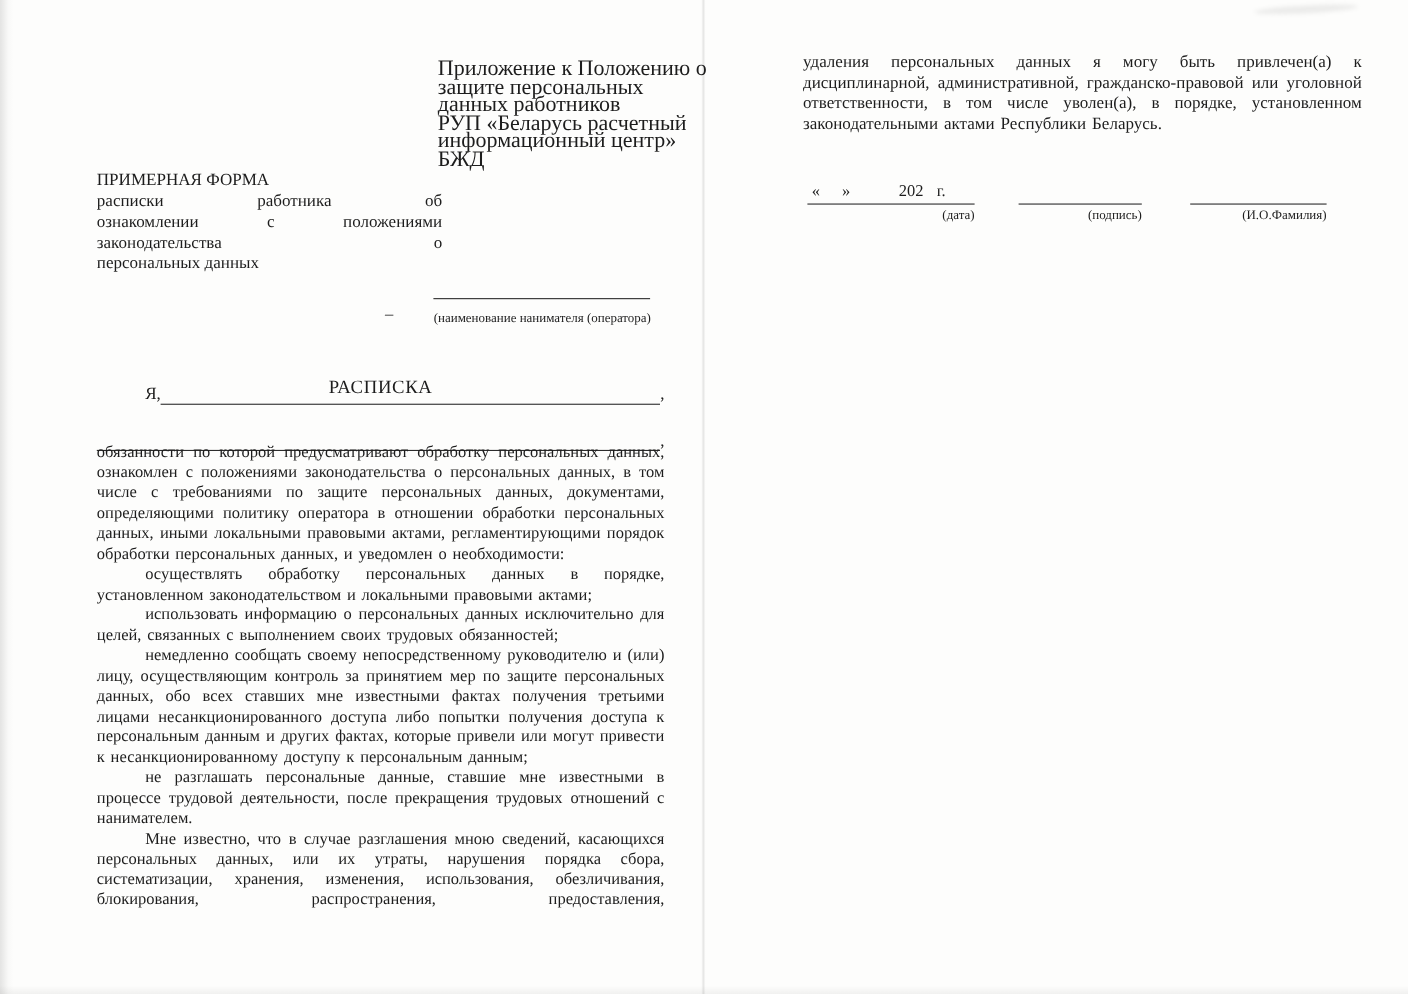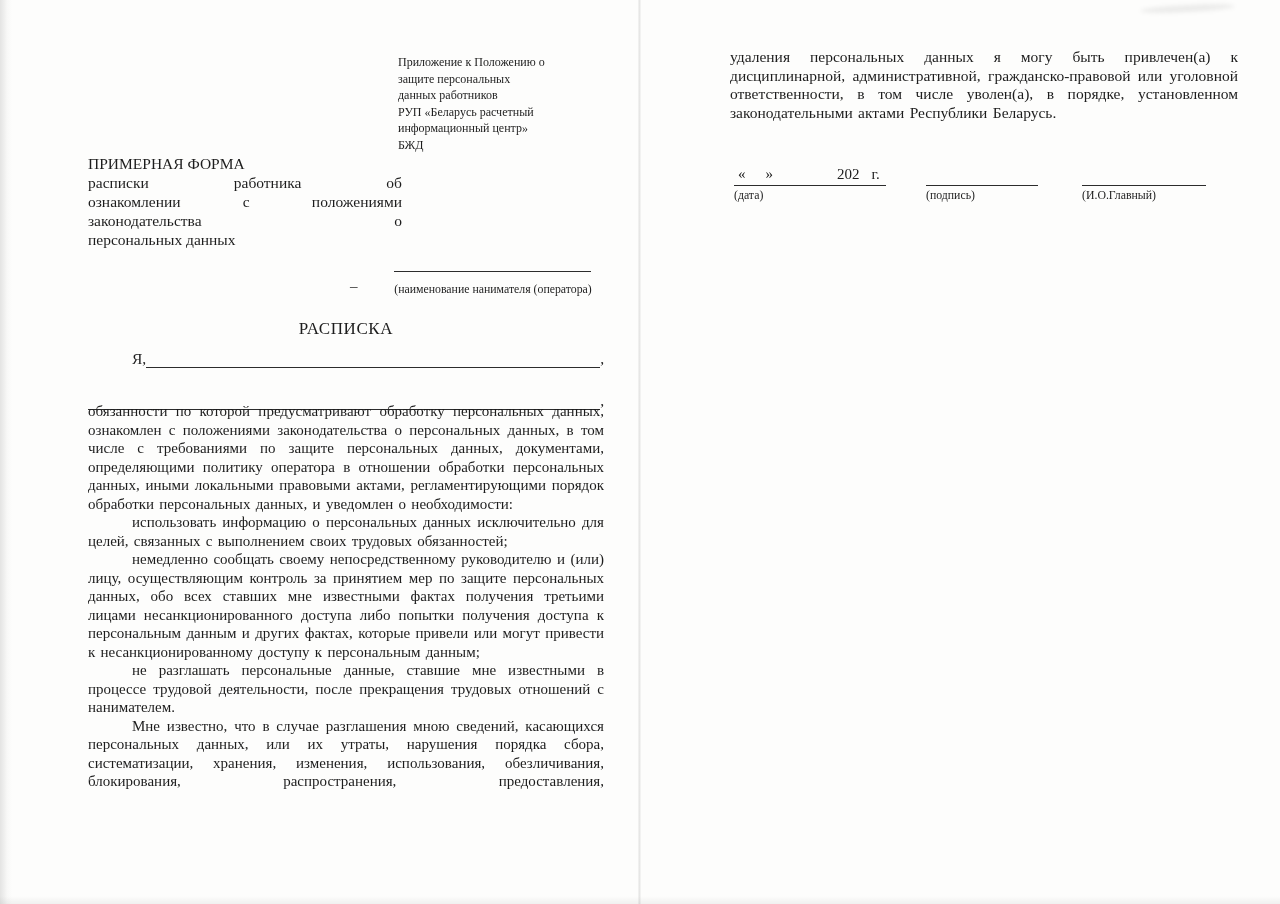--- a/index.html
+++ b/index.html
@@ -33,35 +33,35 @@
     filter:blur(2px); transform:rotate(-3deg);
   }
 
   .col { position:absolute; top:0; }
   .col-left  { left:88px;  width:516px; height:904px; }
   .col-right { left:730px; width:508px; height:742px; }
 
   
   .annex {
     position:absolute; left:310px; top:54px; width:206px;
-    font-size:12px; line-height:16.5px; white-space:nowrap;
+    font-size:20px; line-height:16.5px; white-space:nowrap;
   }
   
   .form-head { position:absolute; left:0; top:154px; width:314px; font-size:15.5px; line-height:19px; }
   .jline { text-align:justify; text-align-last:justify; }
   .lline { text-align:left; }
 
   
   .name-dash { position:absolute; left:262px; top:278px; font-size:15px; }
   .name-blank { position:absolute; left:306px; top:255px; width:197px; height:17px;
                 border-bottom:1.4px solid #2c2c2c; }
   .name-caption { position:absolute; left:256px; top:282px; width:298px;
                   text-align:center; font-size:11.8px; }
 
-  .receipt-title { position:absolute; left:0; top:319px; width:516px;
+  .receipt-title { position:absolute; left:0; top:342px; width:516px;
                    text-align:center; font-size:17px; letter-spacing:0.6px; }
 
   
   .fill { position:absolute; left:0; width:516px; display:flex; align-items:flex-end;
           font-size:15.5px; height:20px; }
   .fill-1 { top:348px; padding-left:44px; }
   .fill-2 { top:369px; }
   .fill-3 { top:390px; }
   .blank { flex:1 1 auto; border-bottom:1.2px solid #2c2c2c; height:16px; }
   .blank-short { margin-right:36px; }
@@ -83,24 +83,24 @@
   
   .sig-area { position:absolute; left:0; top:166px; width:508px; height:64px; font-size:15px; }
   .sig-col { position:absolute; top:0; }
   .sig-date { left:4px; width:152px; }
   .sig-sign { left:196px; width:112px; }
   .sig-name { left:352px; width:124px; }
   .date-top { display:flex; align-items:flex-end; border-bottom:1.4px solid #2c2c2c;
               padding-bottom:2px; height:20px; }
   .q-open  { margin-left:4px; }
   .q-close { margin-left:20px; }
-  .yr      { margin-left:64px; }
+  .yr      { margin-left:44px; }
   .yr-sfx  { margin-left:12px; }
   .sig-line { border-bottom:1.3px solid #2c2c2c; height:20px; }
-  .caption { text-align:left; font-size:11.8px; margin-top:2px; }
+  .caption { text-align:right; font-size:11.8px; margin-top:2px; }
 </style>
 </head>
 <body>
 
 <div class="scan">
   <div class="edge-left"></div>
   <div class="seam"></div>
   <div class="edge-bottom"></div>
   <div class="smudge"></div>
 
@@ -134,20 +134,21 @@
       <span class="blank"></span>
       <span>,</span>
     </div>
     <div class="fill fill-3">
       <span class="blank"></span>
       <span>,</span>
     </div>
 
     <div class="body-text">
       <p class="noindent">обязанности по которой предусматривают обработку персональных данных, ознакомлен с положениями законодательства о персональных данных, в том числе с требованиями по защите персональных данных, документами, определяющими политику оператора в отношении обработки персональных данных, иными локальными правовыми актами, регламентирующими порядок обработки персональных данных, и уведомлен о необходимости:</p>
+      <p>осуществлять обработку персональных данных в порядке, установленном законодательством и локальными правовыми актами;</p>
       <p>использовать информацию о персональных данных исключительно для целей, связанных с выполнением своих трудовых обязанностей;</p>
       <p>немедленно сообщать своему непосредственному руководителю и (или) лицу, осуществляющим контроль за принятием мер по защите персональных данных, обо всех ставших мне известными фактах получения третьими лицами несанкционированного доступа либо попытки получения доступа к персональным данным  и других фактах, которые привели или могут привести к несанкционированному доступу к персональным данным;</p>
       <p>не разглашать персональные данные, ставшие мне известными в процессе трудовой деятельности, после прекращения трудовых отношений с нанимателем.</p>
       <p class="cont">Мне известно, что в случае разглашения мною сведений, касающихся персональных данных, или их утраты, нарушения порядка сбора, систематизации, хранения, изменения, использования, обезличивания, блокирования, распространения, предоставления,</p>
     </div>
   </div>
 
   <div class="col col-right">
     <div class="rp">
       <p>удаления персональных данных я могу быть привлечен(а) к дисциплинарной, административной, гражданско-правовой или уголовной ответственности, в том числе уволен(а), в порядке, установленном законодательными актами Республики Беларусь.</p>
@@ -164,17 +165,17 @@
         <div class="caption">(дата)</div>
       </div>
 
       <div class="sig-col sig-sign">
         <div class="sig-line"></div>
         <div class="caption">(подпись)</div>
       </div>
 
       <div class="sig-col sig-name">
         <div class="sig-line"></div>
-        <div class="caption">(И.О.Главный)</div>
+        <div class="caption">(И.О.Фамилия)</div>
       </div>
     </div>
   </div>
 </div>
 
 </body></html>

